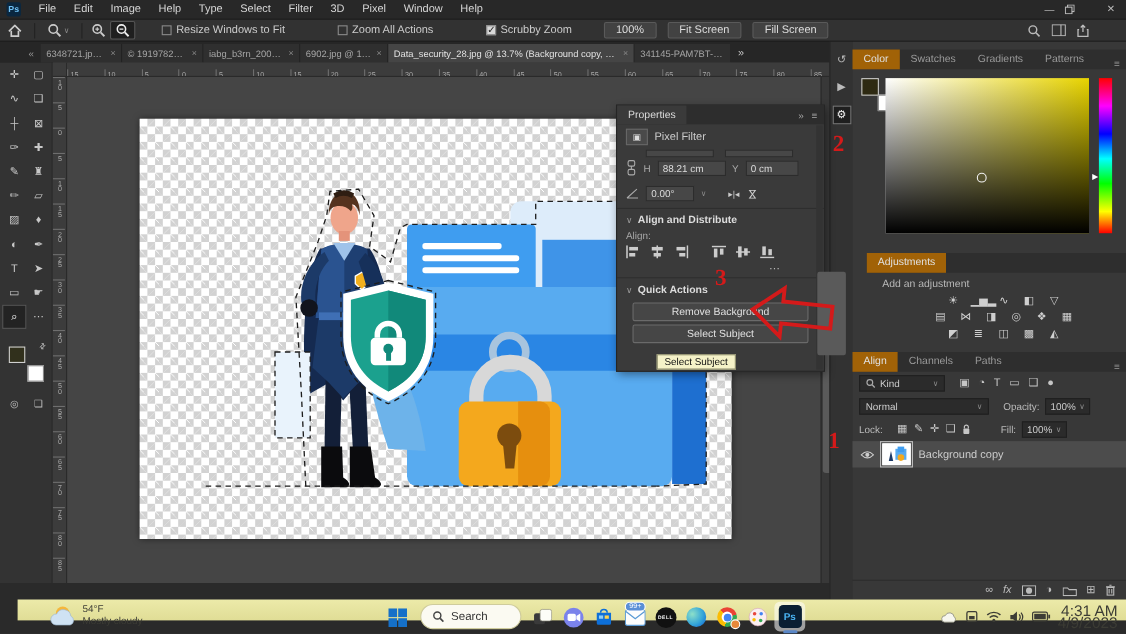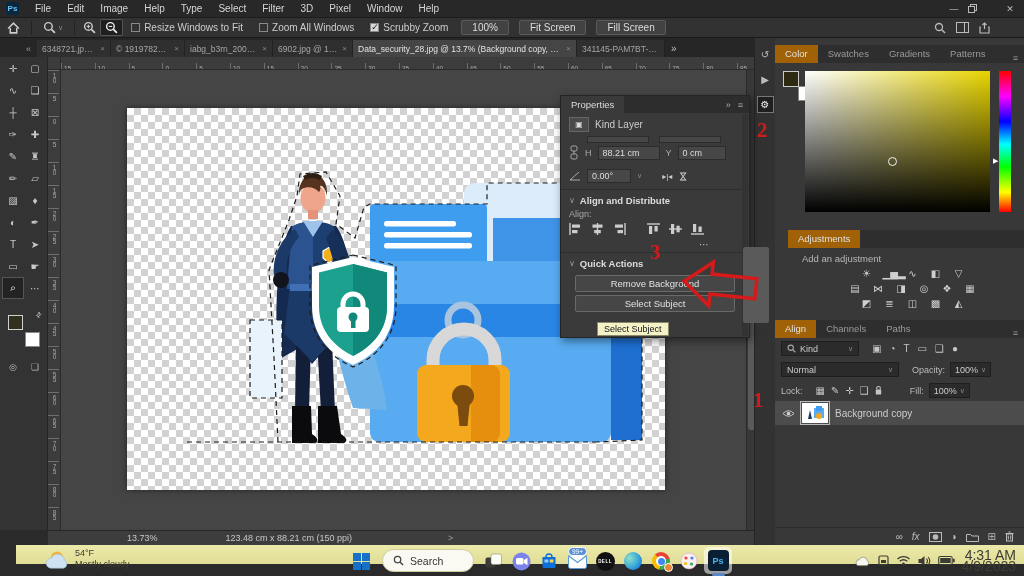--- a/index.html
+++ b/index.html
@@ -18,21 +18,21 @@
   .wincontrols{margin-left:auto;display:flex;align-items:center;gap:0;color:#bbb}
   .wc{width:28px;text-align:center;font-size:9px}
 
   
   .optionsbar{position:absolute;left:0;top:18px;width:1024px;height:20px;background:#323232;
     display:flex;align-items:center;color:#ccc;font-size:10px;border-bottom:1px solid #1a1a1a}
   .ob-ic{padding:0 7px;display:flex;align-items:center;gap:2px}
   .ob-sep{width:1px;height:14px;background:#222;margin:0 4px}
   .toolbtn{padding:1px 4px;border-radius:2px;display:flex;align-items:center}
   .toolbtn.on{background:#1f1f1f;border:1px solid #555}
-  .cb{display:flex;align-items:center;gap:4px;margin:0 8px}
+  .cb{display:flex;align-items:center;gap:4px;margin:0 24px}
   .cbbox{width:9px;height:9px;border:1px solid #8a8a8a;background:transparent;position:relative}
   .cbbox.checked{background:#d8d8d8}
   .cbbox.checked::after{content:"✓";position:absolute;left:0px;top:-2px;font-size:9px;color:#222;font-weight:bold}
   .obtn{background:#424242;border:1px solid #5a5a5a;border-radius:2px;color:#ddd;
     font-size:10px;padding:1px 10px;margin:0 5px}
   .ob-right{margin-left:auto;display:flex;align-items:center;gap:10px;padding-right:34px}
 
   
   .tabsbar{position:absolute;left:0;top:38px;width:1024px;height:19px;background:#262626;display:flex;align-items:flex-end}
   .collapse{color:#9a9a9a;font-size:9px;margin:0 6px 3px 26px}
@@ -236,21 +236,21 @@
           <line x1="7.8" y1="7.8" x2="11" y2="11" stroke="#eee" stroke-width="1.6"></line>
           <line x1="3.4" y1="5" x2="6.6" y2="5" stroke="#eee"></line>
         </svg>
       </span>
     <span class="cb">
         <span class="cbbox"></span>
         <span>Resize Windows to Fit</span>
       </span>
     <span class="cb">
         <span class="cbbox"></span>
-        <span>Zoom All Windows</span>
+        <span>Zoom All Actions</span>
       </span>
     <span class="cb">
         <span class="cbbox checked"></span>
         <span>Scrubby Zoom</span>
       </span>
     <button class="obtn">100%</button>
     <button class="obtn">Fit Screen</button>
     <button class="obtn">Fill Screen</button>
     <span class="ob-right">
       <span>
@@ -427,21 +427,21 @@
   <div class="props">
     <div class="props-hd">
       <span class="props-tab">Properties</span>
       <span class="hdic">
           <span>»</span>
           <span>≡</span>
         </span>
     </div>
     <div class="prow">
       <span class="pl-ic">▣</span>
-      <span>Kind Layer</span>
+      <span>Pixel Filter</span>
     </div>
     <div class="prow" style="padding:0 8px 0 26px;gap:10px">
       <span class="pcut" style="width:62px"></span>
       <span class="pcut" style="width:62px"></span>
     </div>
     <div class="prow" style="padding-top:2px">
       <svg width="10" height="16" viewBox="0 0 10 16">
           <rect x="2" y="1" width="6" height="5" rx="1.5" fill="none" stroke="#aaa"></rect>
           <rect x="2" y="9" width="6" height="5" rx="1.5" fill="none" stroke="#aaa"></rect>
           <line x1="5" y1="6" x2="5" y2="9" stroke="#aaa"></line>
@@ -660,25 +660,20 @@
             <rect x="1.5" y="3" width="6" height="7" fill="none" stroke="#bbb"></rect>
             <line x1="0.5" y1="2.5" x2="8.5" y2="2.5" stroke="#bbb"></line>
             <line x1="3.5" y1="1" x2="5.5" y2="1" stroke="#bbb"></line>
             <line x1="3.3" y1="4.5" x2="3.3" y2="8.5" stroke="#bbb"></line>
             <line x1="5.7" y1="4.5" x2="5.7" y2="8.5" stroke="#bbb"></line>
           </svg>
       </div>
     </div>
   </div>
 
-  <div class="statusbar">
-    <span class="zoomv">13.73%</span>
-    <span class="info">123.48 cm x 88.21 cm (150 ppi)</span>
-    <span class="chv">&gt;</span>
-  </div>
 
   <span class="rednum" style="left:753px;top:388px">1</span>
   <span class="rednum" style="left:757px;top:118px">2</span>
   <span class="rednum" style="left:650px;top:240px">3</span>
   <svg class="redarrow" width="80" height="54" viewBox="0 0 80 54">
     <polygon points="4,27 31,5 31,17 76,17 76,37 31,37 31,49" fill="none" stroke="#d41a1a" stroke-width="3.5" stroke-linejoin="miter"></polygon>
   </svg>
 
   <div class="taskbar">
     <div class="weather">

